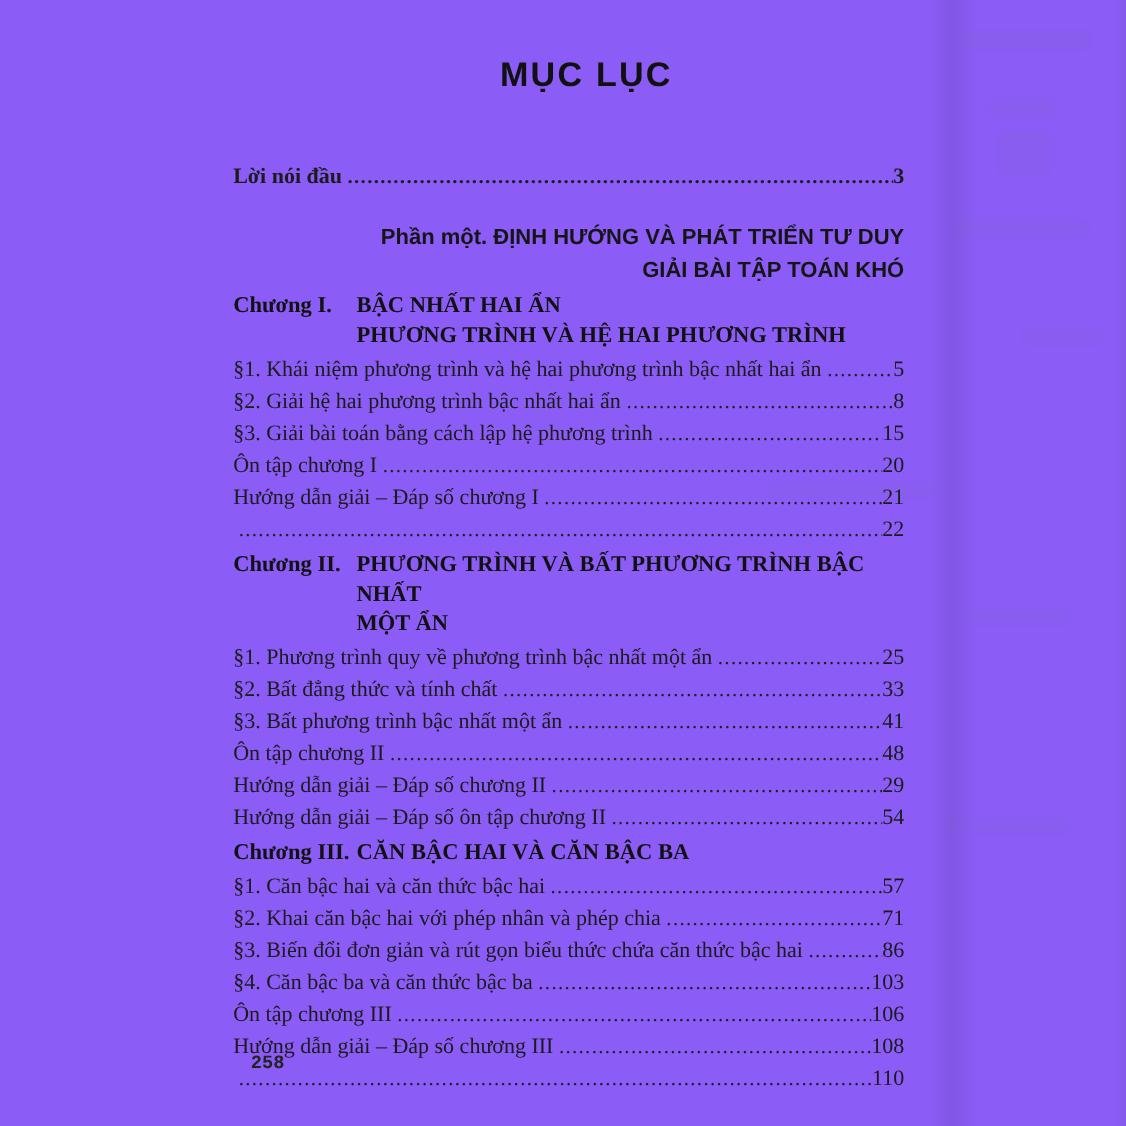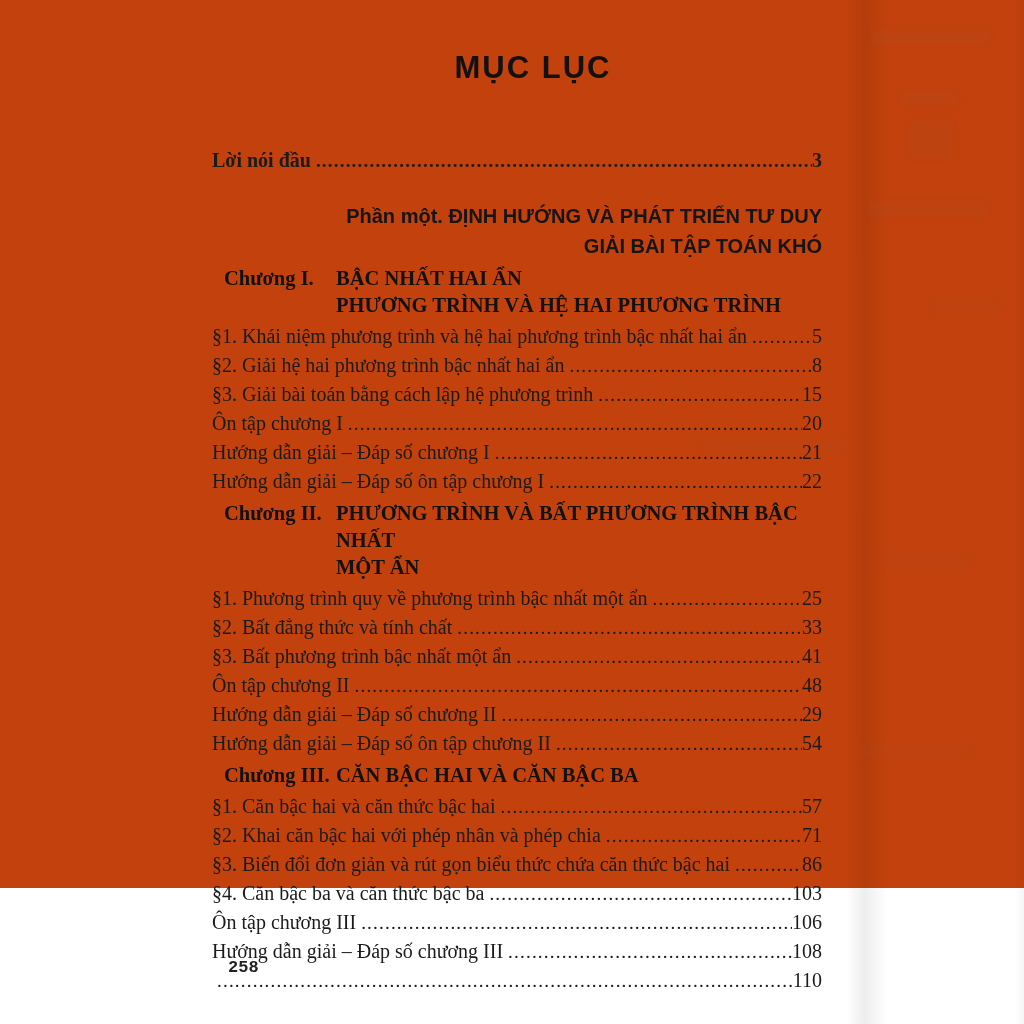--- a/index.html
+++ b/index.html
@@ -5,22 +5,22 @@
   html, body {
     margin: 0; padding: 0;
     width: 1024px; height: 1024px;
     background: #ffffff;
     overflow: hidden;
     font-family: "Liberation Serif", serif;
     color: #1b1b1b;
   }
   .page {
     position: relative;
-    width: 1024px; height: 888px;
-    background: #c2410c;
+    width: 1024px; height: 1024px;
+    background: #8b5cf6;
   }
   
   .edge-shadow {
     position: absolute;
     left: 846px; top: 0;
     width: 42px; height: 1024px;
     background: linear-gradient(90deg, rgba(0,0,0,0) 0%, rgba(0,0,0,0.07) 45%, rgba(0,0,0,0.03) 75%, rgba(0,0,0,0) 100%);
     pointer-events: none;
   }
   .edge-shadow-far {
@@ -99,21 +99,21 @@
     text-align: right;
     color: #151515;
     margin-bottom: 4px;
   }
   .chapter-heading {
     display: flex;
     align-items: flex-start;
     font-weight: bold;
     font-size: 20.5px;
     line-height: 27px;
-    margin: 4px 0 3px 12px;
+    margin: 4px 0 3px 0;
     color: #111111;
   }
   .chapter-heading .ch-label {
     flex: 0 0 auto;
     min-width: 108px;
     padding-right: 4px;
   }
   .chapter-heading .ch-title { flex: 1 1 auto; }
   .chapter .entries { }
   .folio {
@@ -190,21 +190,20 @@
     <span class="pagenum">20</span>
   </div>
 
   <div class="entry">
     <span class="label">Hướng dẫn giải – Đáp số chương I</span>
     <span class="leader"></span>
     <span class="pagenum">21</span>
   </div>
 
   <div class="entry">
-    <span class="label">Hướng dẫn giải – Đáp số ôn tập chương I</span>
     <span class="leader"></span>
     <span class="pagenum">22</span>
   </div>
 </div>
   </section>
 
   <section class="chapter">
     <div class="chapter-heading">
       <span class="ch-label">Chương II.</span>
       <span class="ch-title">

